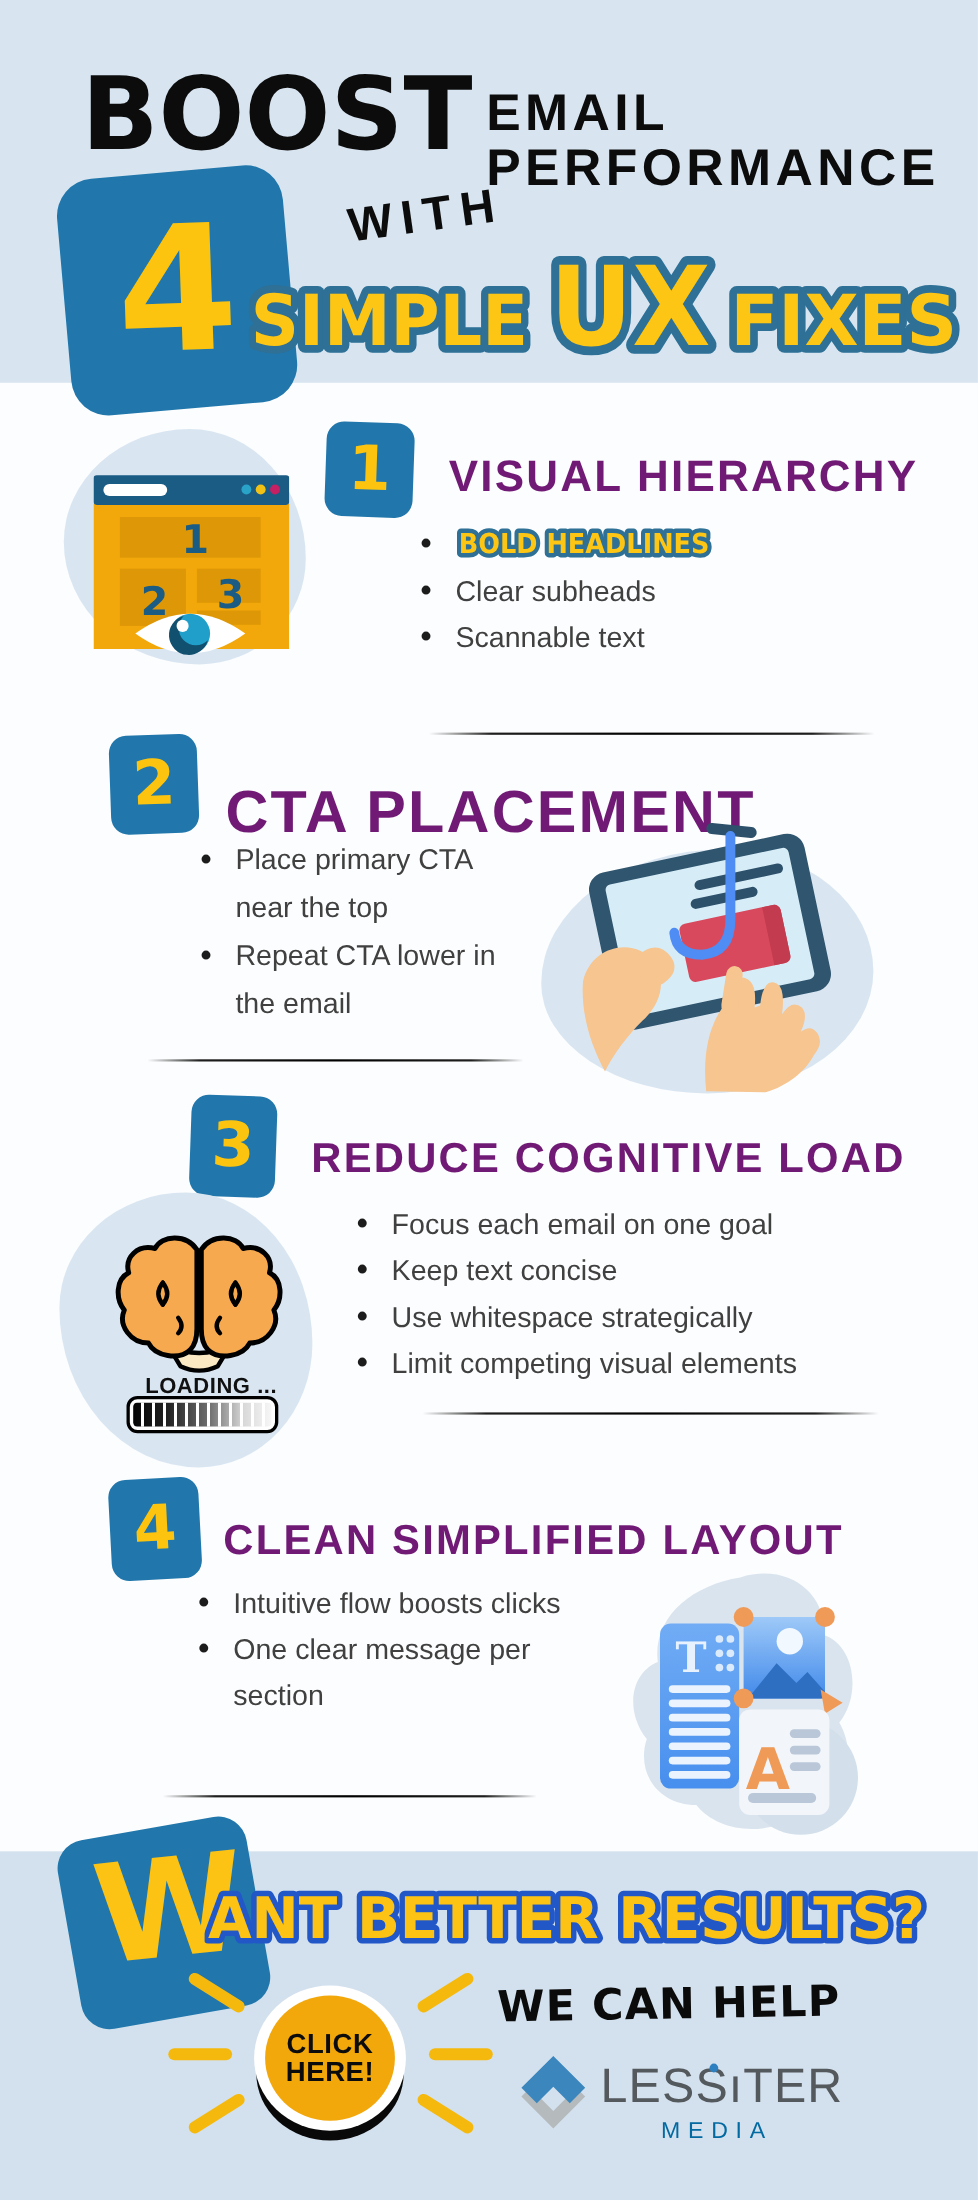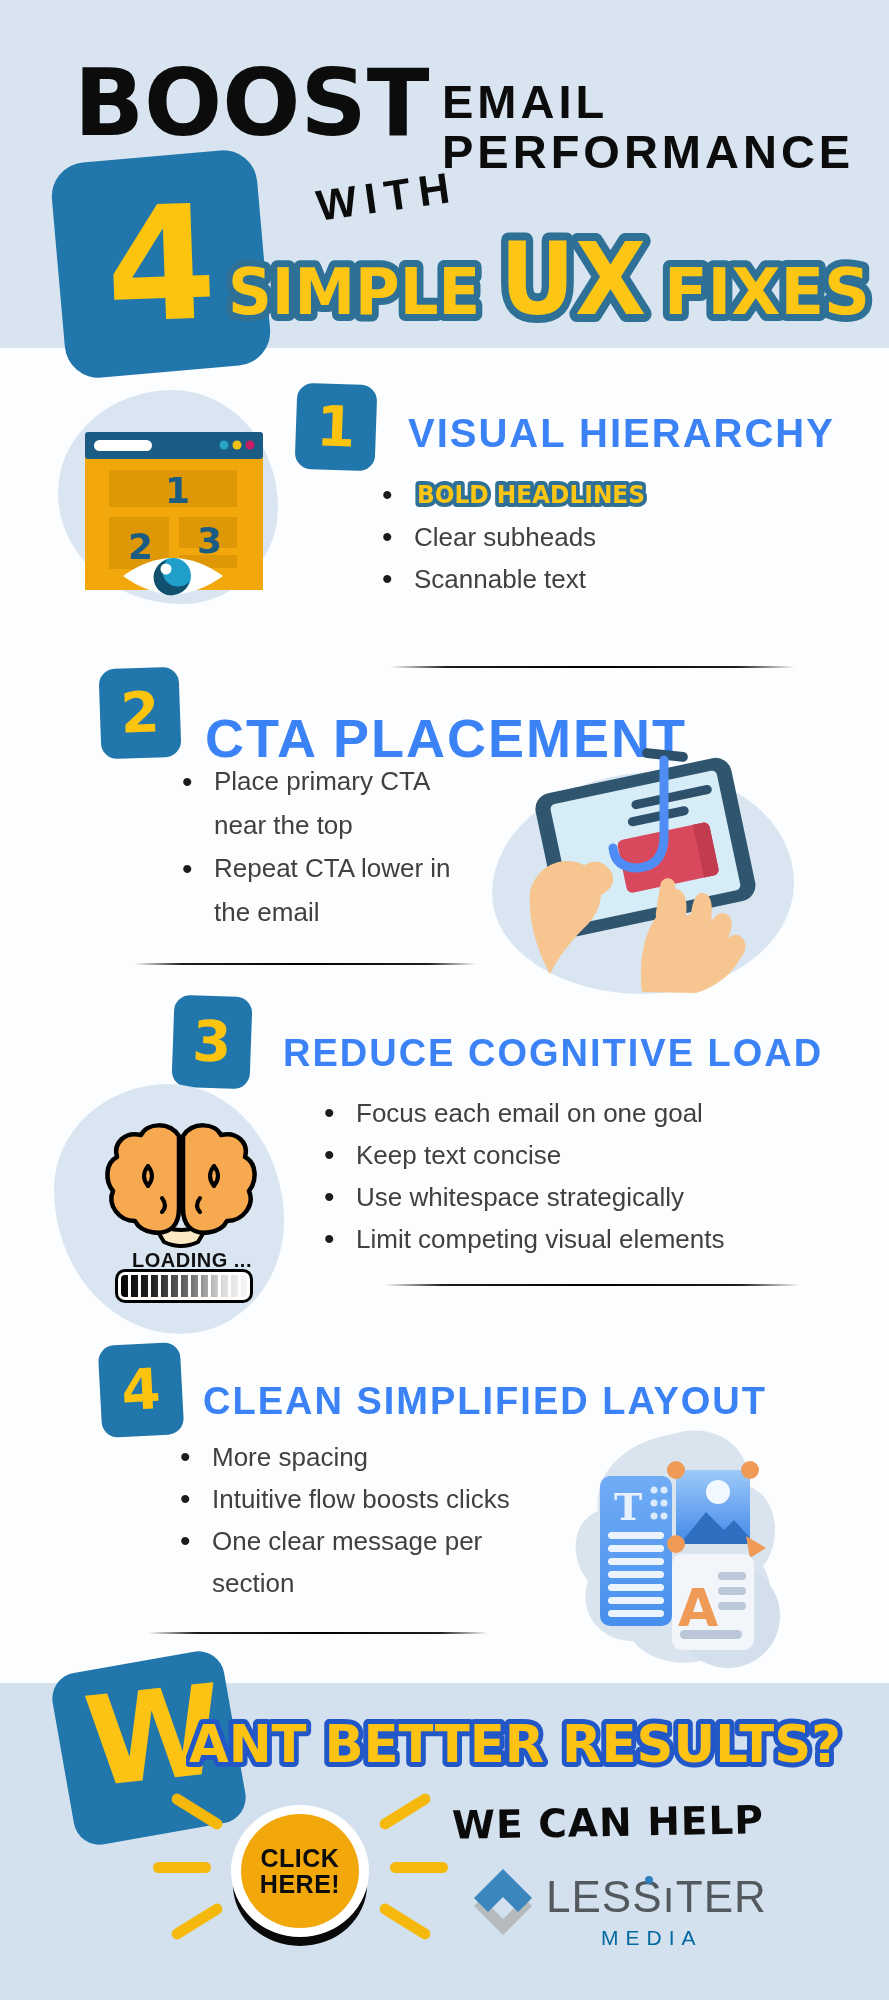--- a/index.html
+++ b/index.html
@@ -22,21 +22,21 @@
              color:#0c0c0c;transform:rotate(-8deg);}
   .badge{background:#2177ab;display:flex;align-items:center;justify-content:center;}
   .hero-badge{left:58px;top:156px;width:206px;height:216px;border-radius:34px;transform:rotate(-5deg);}
   .hero-num{font-family:"DejaVu Sans",sans-serif;font-weight:bold;font-size:158px;color:#fcc40f;
             transform:rotate(3deg);line-height:1;}
 
   
   .step-badge{width:80px;border-radius:16px;}
   .step-num{font-family:"DejaVu Sans",sans-serif;font-weight:bold;font-size:56px;color:#fcc40f;line-height:1;}
 
-  .sec-title{font-weight:bold;color:#3b82f6;letter-spacing:2px;line-height:1.05;white-space:nowrap;}
+  .sec-title{font-weight:bold;color:#701a75;letter-spacing:2px;line-height:1.05;white-space:nowrap;}
 
   
   ul.bullets{list-style:none;margin:0;padding:0;position:absolute;}
   ul.bullets li{position:relative;padding-left:34px;font-size:26px;color:#404040;line-height:42px;white-space:nowrap;}
   ul.bullets.lh43 li{line-height:43.5px;}
   ul.bullets li::before{content:"\2022";position:absolute;left:2px;top:0;color:#1c1c1c;font-size:30px;}
   ul.bullets li.cont::before{display:none;}
   .bubble-inline{vertical-align:-9px;}
 
   .divider{position:absolute;height:2px;
@@ -215,21 +215,20 @@
   </div>
 
   <div class="divider" style="left:384px;top:1284px;width:415px;"></div>
 
   <div class="abs badge step-badge" style="left:100px;top:1344px;width:82px;height:92px;transform:rotate(-3deg);">
     <span class="step-num">4</span>
   </div>
   <div class="abs sec-title" style="left:203px;top:1382px;font-size:38px;">CLEAN SIMPLIFIED LAYOUT</div>
 
   <ul class="bullets" style="left:178px;top:1436px;">
-    <li>More spacing</li>
     <li>Intuitive flow boosts clicks</li>
     <li>One clear message per</li>
     <li class="cont">section</li>
   </ul>
 
   <svg class="abs" style="left:568px;top:1426px;" width="218" height="244" viewBox="0 0 218 244">
     <path d="M105,8 C150,-6 185,25 180,60 C210,70 215,115 195,140 C215,175 195,215 160,222 C130,245 85,240 65,215 C30,215 10,185 20,155 C0,130 5,95 30,85 C25,45 60,15 105,8 Z" fill="#dae4ee"></path>
     <circle cx="160" cy="190" r="52" fill="#d3dfeb"></circle>
     <defs>
       <linearGradient id="g1" x1="0" y1="0" x2="0" y2="1">

